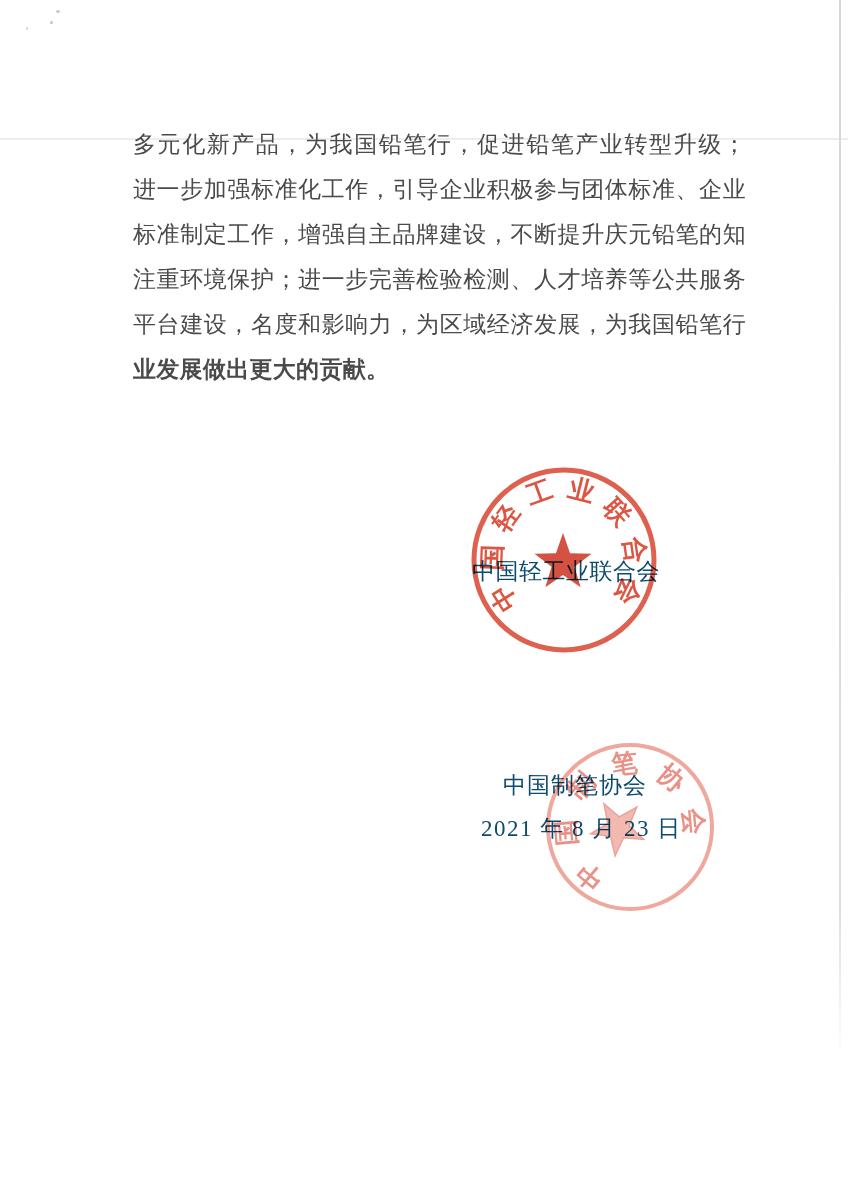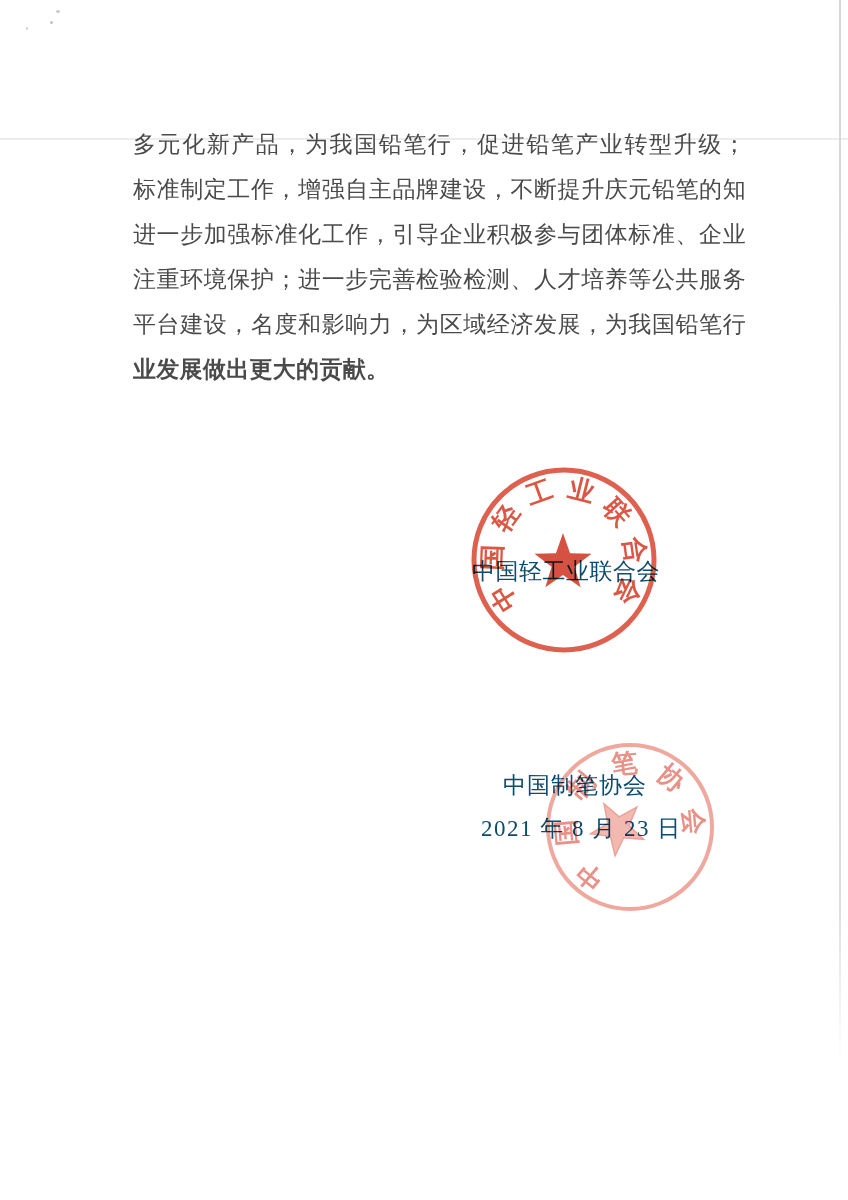--- a/index.html
+++ b/index.html
@@ -59,22 +59,22 @@
 
   <div class="hline"></div>
   <div class="vline"></div>
   <div class="speck speck1"></div>
   <div class="speck speck2"></div>
   <div class="speck speck3"></div>
   <div class="speck speck4"></div>
 
   <div class="body-text">
     <div class="line">多元化新产品，为我国铅笔行，促进铅笔产业转型升级；</div>
+    <div class="line">进一步加强标准化工作，引导企业积极参与团体标准、企业</div>
     <div class="line">标准制定工作，增强自主品牌建设，不断提升庆元铅笔的知</div>
-    <div class="line">进一步加强标准化工作，引导企业积极参与团体标准、企业</div>
     <div class="line">注重环境保护；进一步完善检验检测、人才培养等公共服务</div>
     <div class="line">平台建设，名度和影响力，为区域经济发展，为我国铅笔行</div>
     <div class="line last">业发展做出更大的贡献。</div>
   </div>
 
   <div class="sig sig-org1">中国轻工业联合会</div>
   <div class="sig sig-org2">中国制笔协会</div>
   <div class="sig sig-date">2021 年 8 月 23 日</div>
 
   <svg class="stamp stamp1" viewBox="0 0 200 200">

